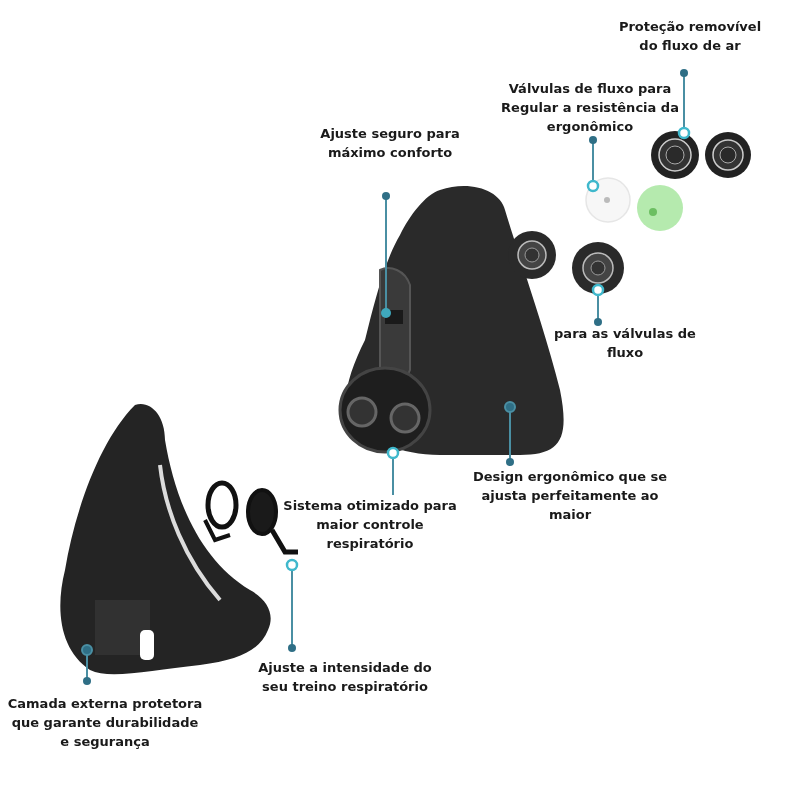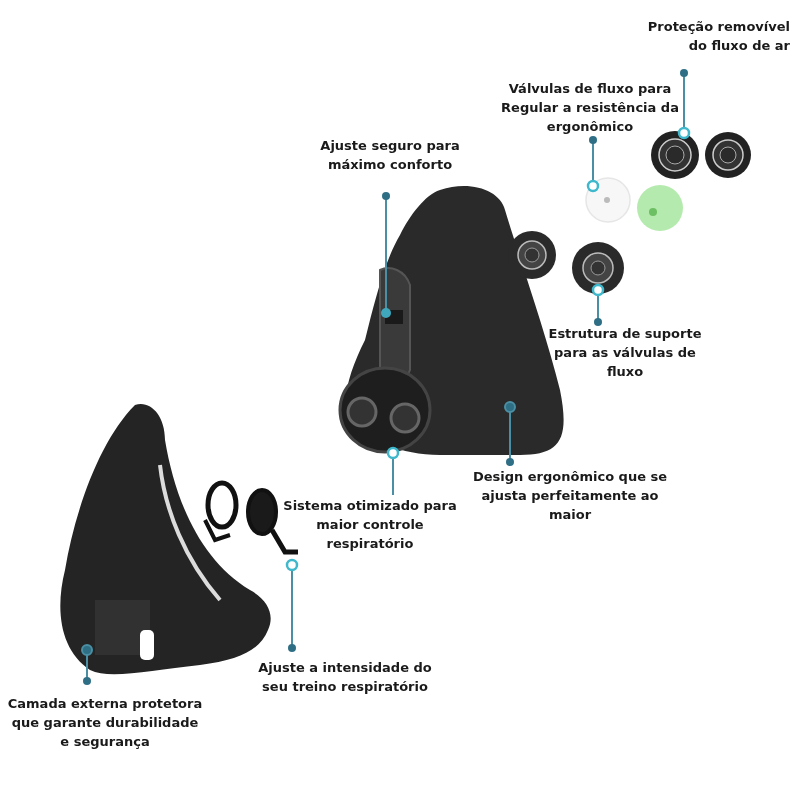--- a/index.html
+++ b/index.html
@@ -107,38 +107,37 @@
       <circle cx="292" cy="565" r="5" fill="#ffffff" stroke="#3fb8cc" stroke-width="2.5"></circle>
       <circle cx="292" cy="648" r="4" fill="#2f6f86"></circle>
     </g>
     <g>
       <line x1="87" y1="650" x2="87" y2="681" stroke="#4a8fa3" stroke-width="2"></line>
       <circle cx="87" cy="650" r="5" fill="#2f6f86" stroke="#4a8fa3" stroke-width="2"></circle>
       <circle cx="87" cy="681" r="4" fill="#2f6f86"></circle>
     </g>
   </svg>
 
-  <div class="label" style="left:590px; top:17px; width:200px;text-align:right;">
+  <div class="label" style="left:590px; top:17px; width:200px;">
     <span>Proteção removível</span>
     <span>do fluxo de ar</span>
   </div>
 
   <div class="label" style="left:490px; top:79px; width:200px;">
     <span>Válvulas de fluxo para</span>
     <span>Regular a resistência da</span>
     <span>ergonômico</span>
   </div>
 
-  <div class="label" style="left:310px; top:136px; width:160px;">
+  <div class="label" style="left:310px; top:124px; width:160px;">
     <span>Ajuste seguro para</span>
     <span>máximo conforto</span>
   </div>
 
   <div class="label" style="left:540px; top:324px; width:170px;">
-    <span>Estrutura de suporte</span>
     <span>para as válvulas de</span>
     <span>fluxo</span>
   </div>
 
   <div class="label" style="left:450px; top:467px; width:240px;">
     <span>Design ergonômico que se</span>
     <span>ajusta perfeitamente ao</span>
     <span>maior</span>
   </div>
 

